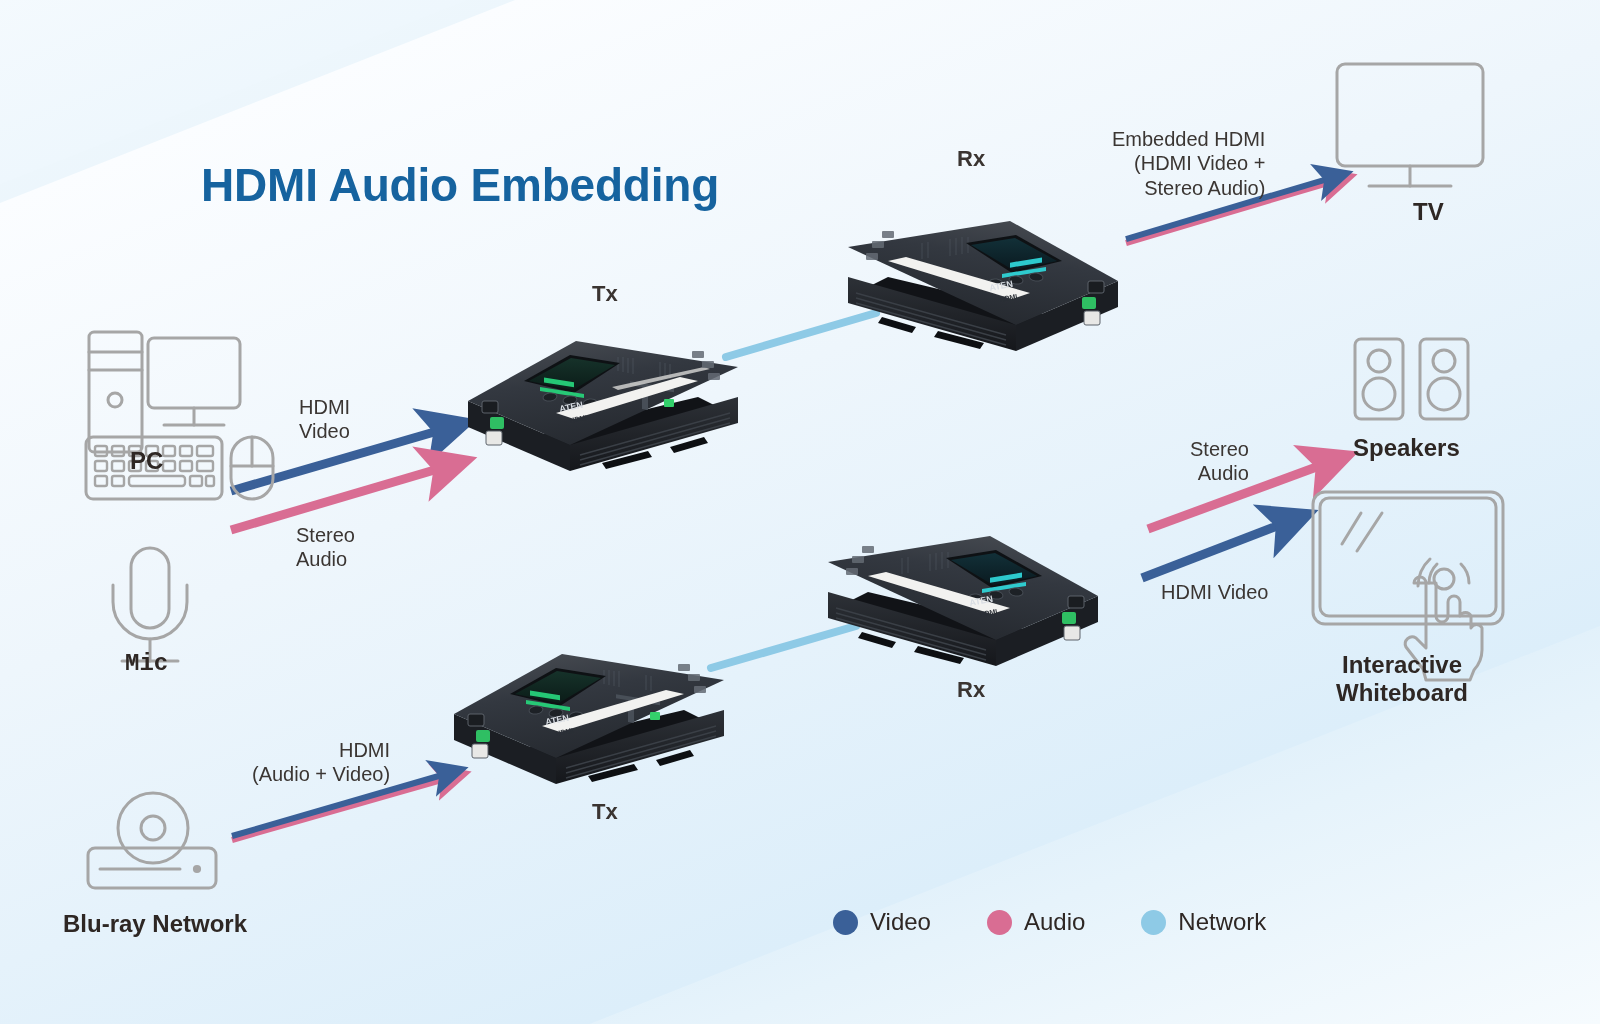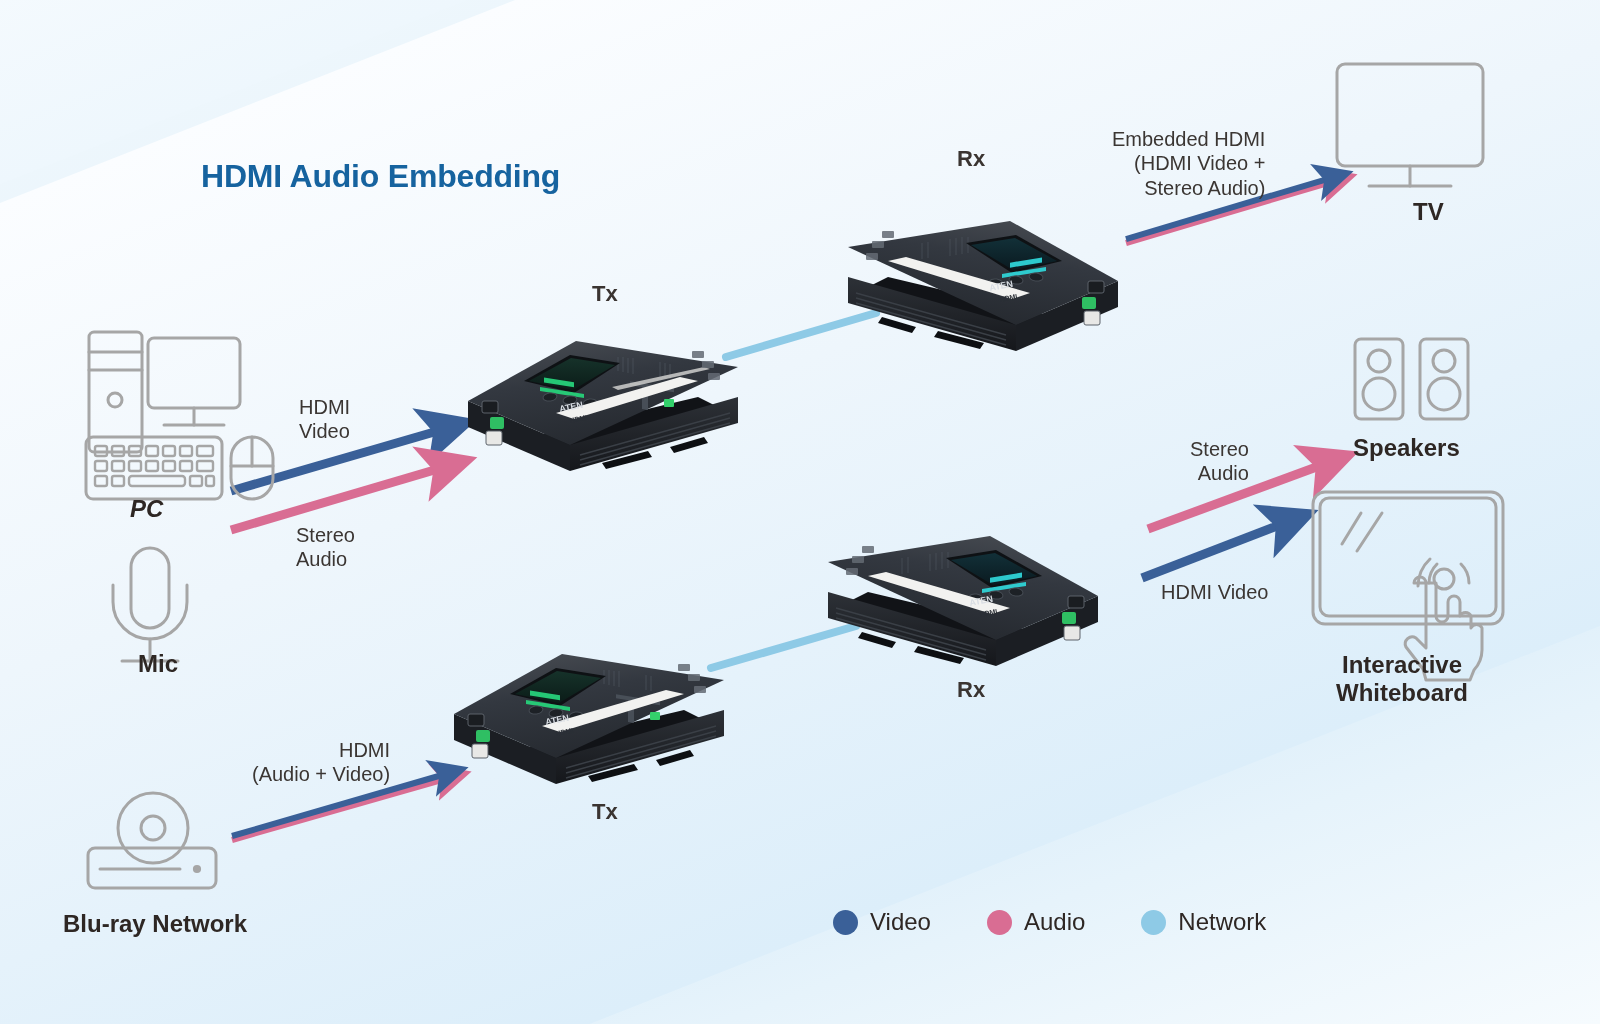--- a/index.html
+++ b/index.html
@@ -33,21 +33,21 @@
   svg.layer {
     position: absolute; left: 0; top: 0;
     width: 1600px; height: 1024px;
     pointer-events: none;
   }
 
   .title {
     position: absolute;
     color: #16639f;
     font-weight: bold;
-    font-size: 32px;
+    font-size: 46px;
     letter-spacing: -0.2px;
     white-space: nowrap;
   }
   #title-embed { left: 201px; top: 158px; }
   #title-deembed { left: 836px; top: 789px; }
 
   .dev-label {
     position: absolute;
     font-size: 22px;
     font-weight: bold;
@@ -470,22 +470,22 @@
     </svg>
   </div>
 
   <div class="title" id="title-embed">HDMI Audio Embedding</div>
 
   <div class="dev-label" style="left:592px; top:281px;">Tx</div>
   <div class="dev-label" style="left:957px; top:146px;">Rx</div>
   <div class="dev-label" style="left:592px; top:799px;">Tx</div>
   <div class="dev-label" style="left:957px; top:677px;">Rx</div>
 
-  <div class="node-label" style="left:130px; top:495px;font-style:italic;">PC</div>
-  <div class="node-label" style="left:138px; top:650px;">Mic</div>
+  <div class="node-label" style="left:130px; top:447px;">PC</div>
+  <div class="node-label" style="left:125px; top:650px;font-family:Liberation Mono, monospace;">Mic</div>
   <div class="node-label" style="left:63px; top:910px;">Blu-ray Network</div>
   <div class="node-label" style="left:1392px; top:198px;margin-left:21px;">TV</div>
   <div class="node-label" style="left:1353px; top:434px;">Speakers</div>
   <div class="node-label" style="left:1336px; top:651px;">
     <div>Interactive</div>
     <div>Whiteboard</div>
   </div>
 
   <div class="flow-label" style="left:299px; top:395px;">
     <div>HDMI</div>

